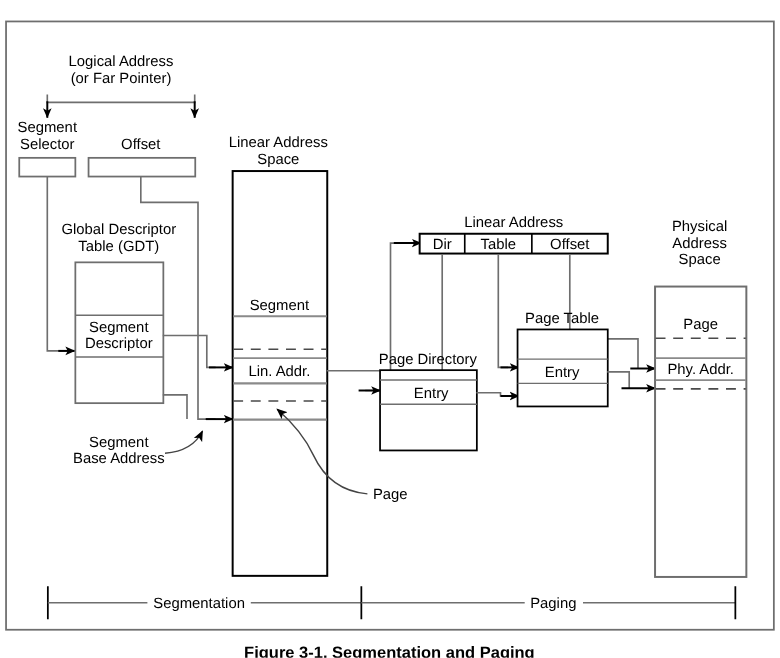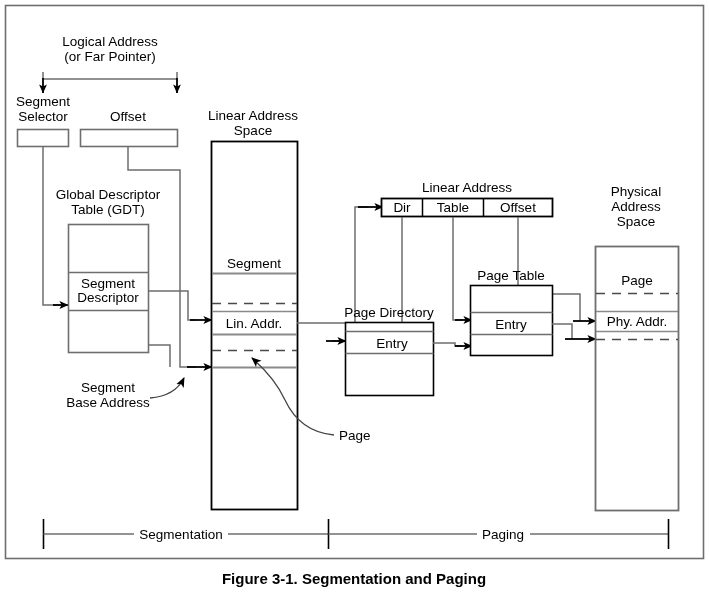--- a/index.html
+++ b/index.html
@@ -1,17 +1,17 @@
 <!DOCTYPE html>
 <html><head>
 <meta charset="utf-8">
 <style>
   html,body{margin:0;padding:0;background:#ffffff;}
   body{width:709px;height:598px;font-family:"Liberation Sans",sans-serif;overflow:hidden;}
-  #figure-root{position:relative;width:709px;height:512px;}
+  #figure-root{position:relative;width:709px;height:512px;margin-top:14px;}
   svg{display:block;}
   text{font-family:"Liberation Sans",sans-serif;fill:#000000;}
   .lbl{font-size:13.5px;}
   .cap{font-size:15px;font-weight:bold;}
 </style>
 </head>
 <body>
 
 <div id="figure-root">
 <svg width="709" height="598" viewBox="0 0 709 598">

